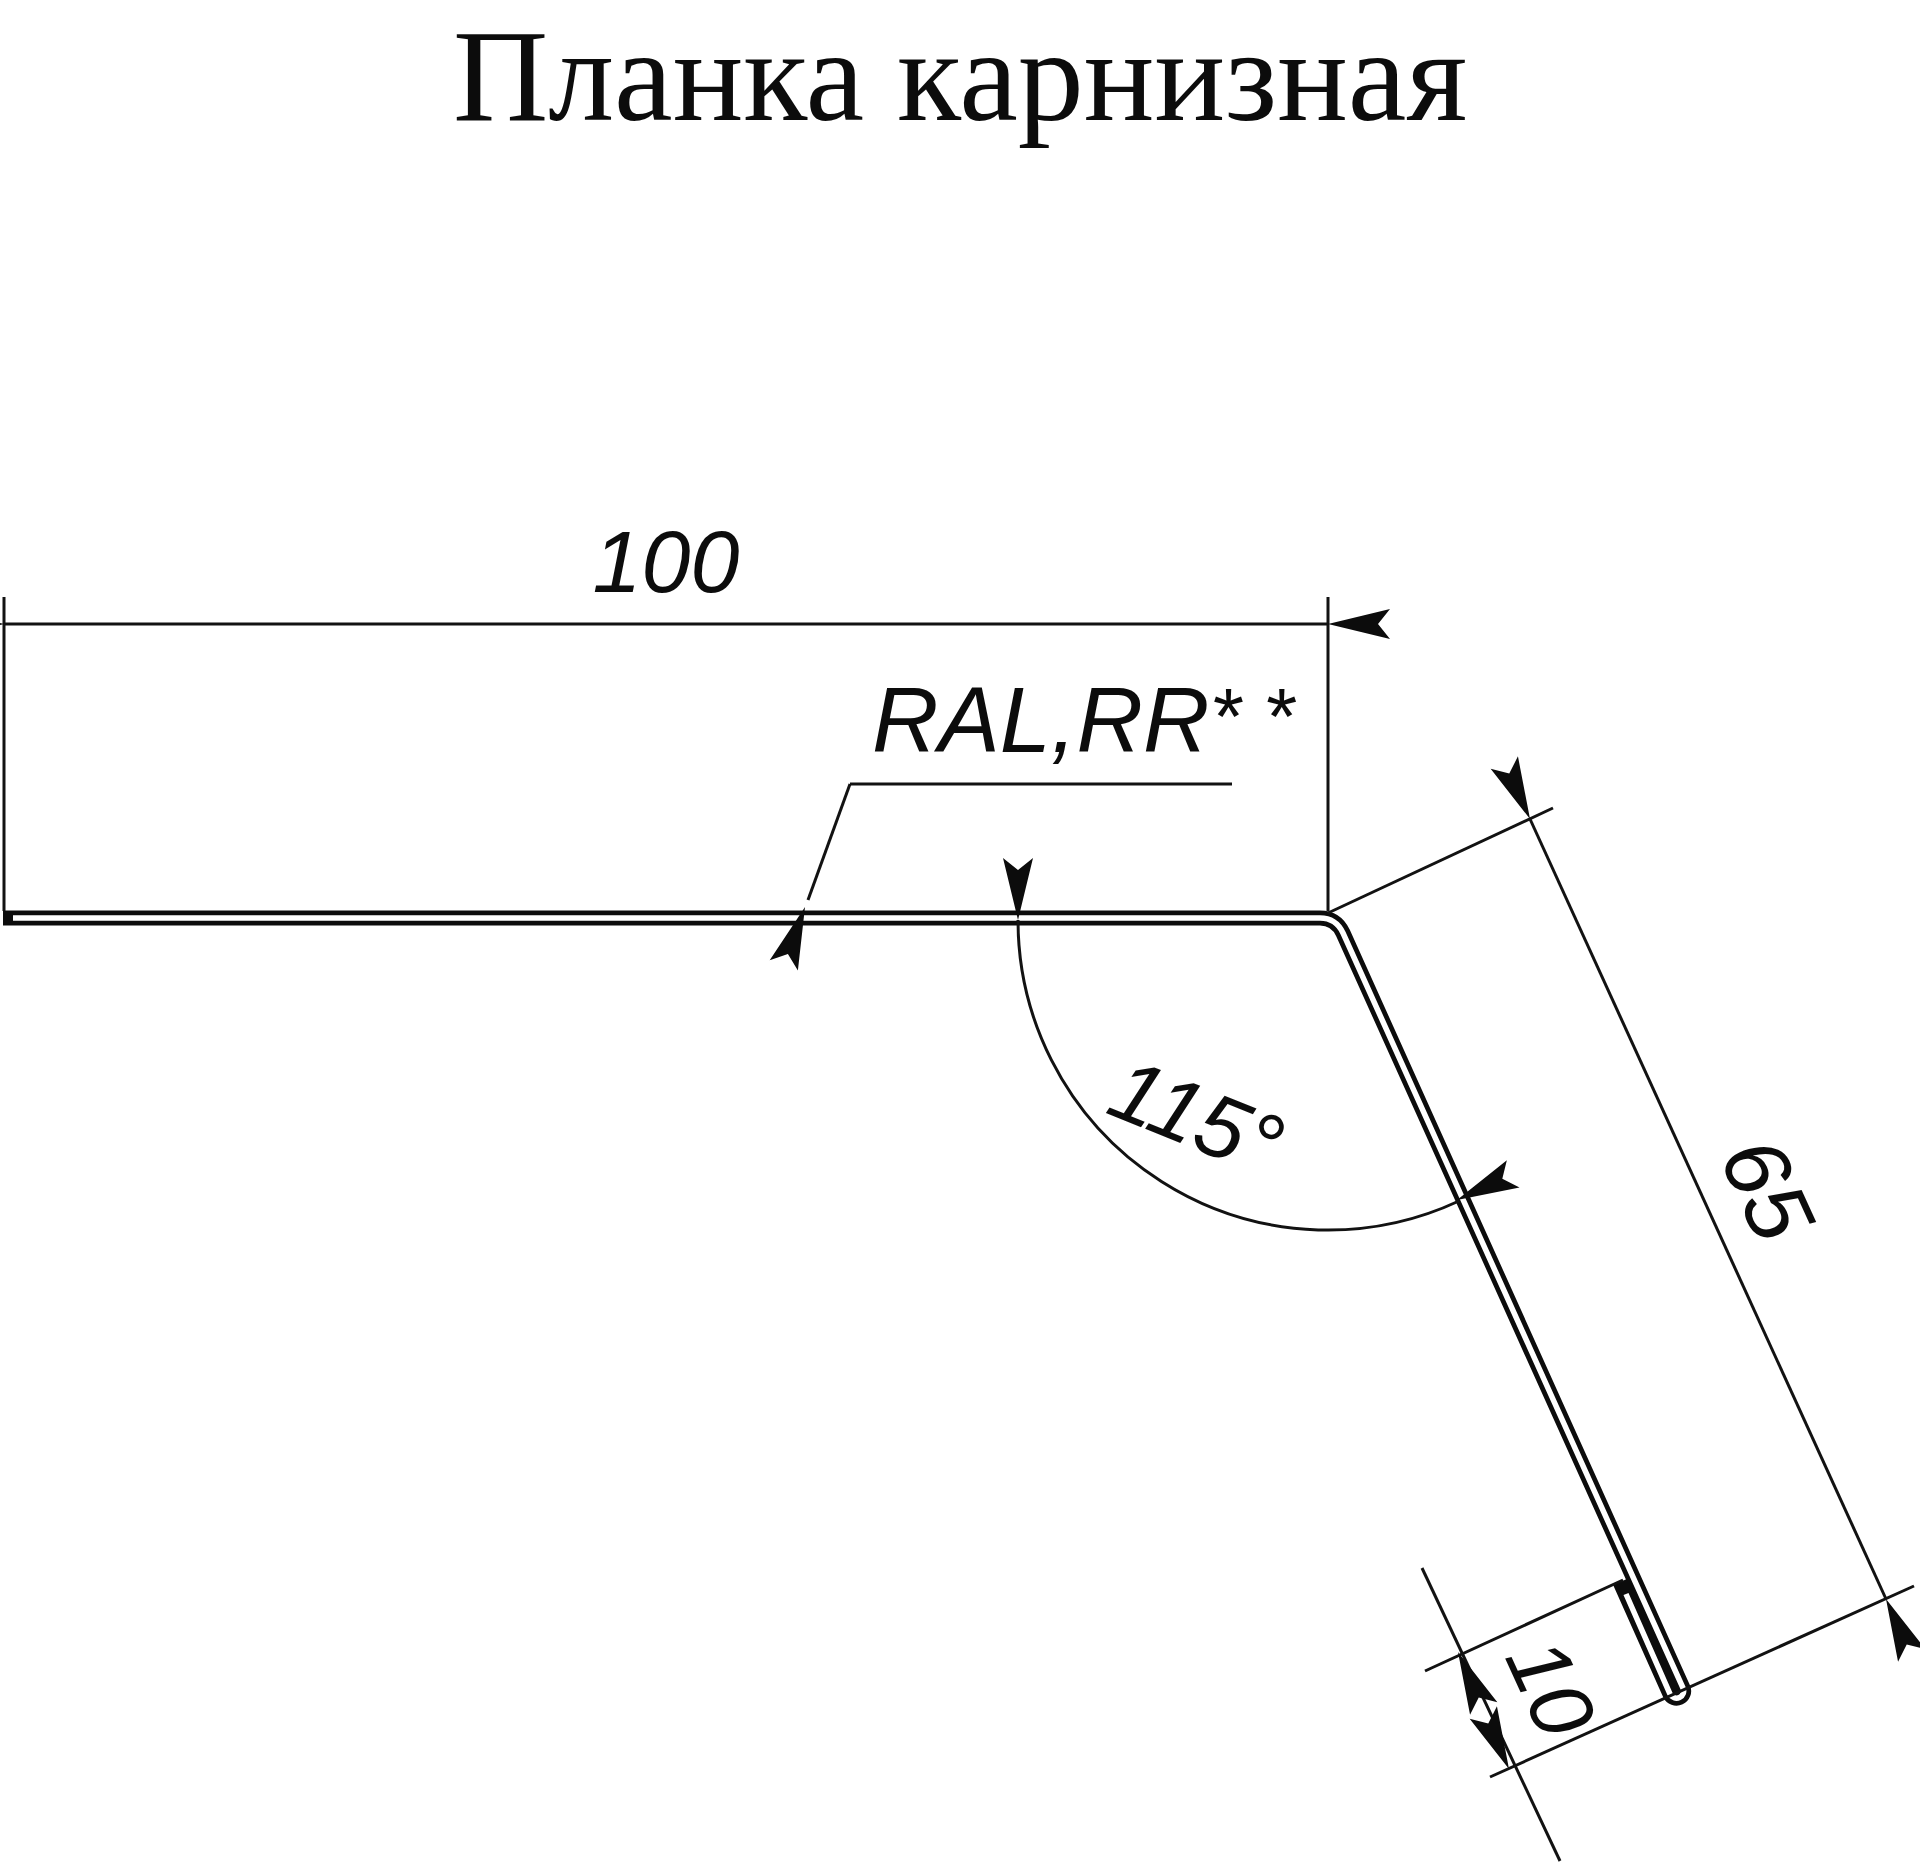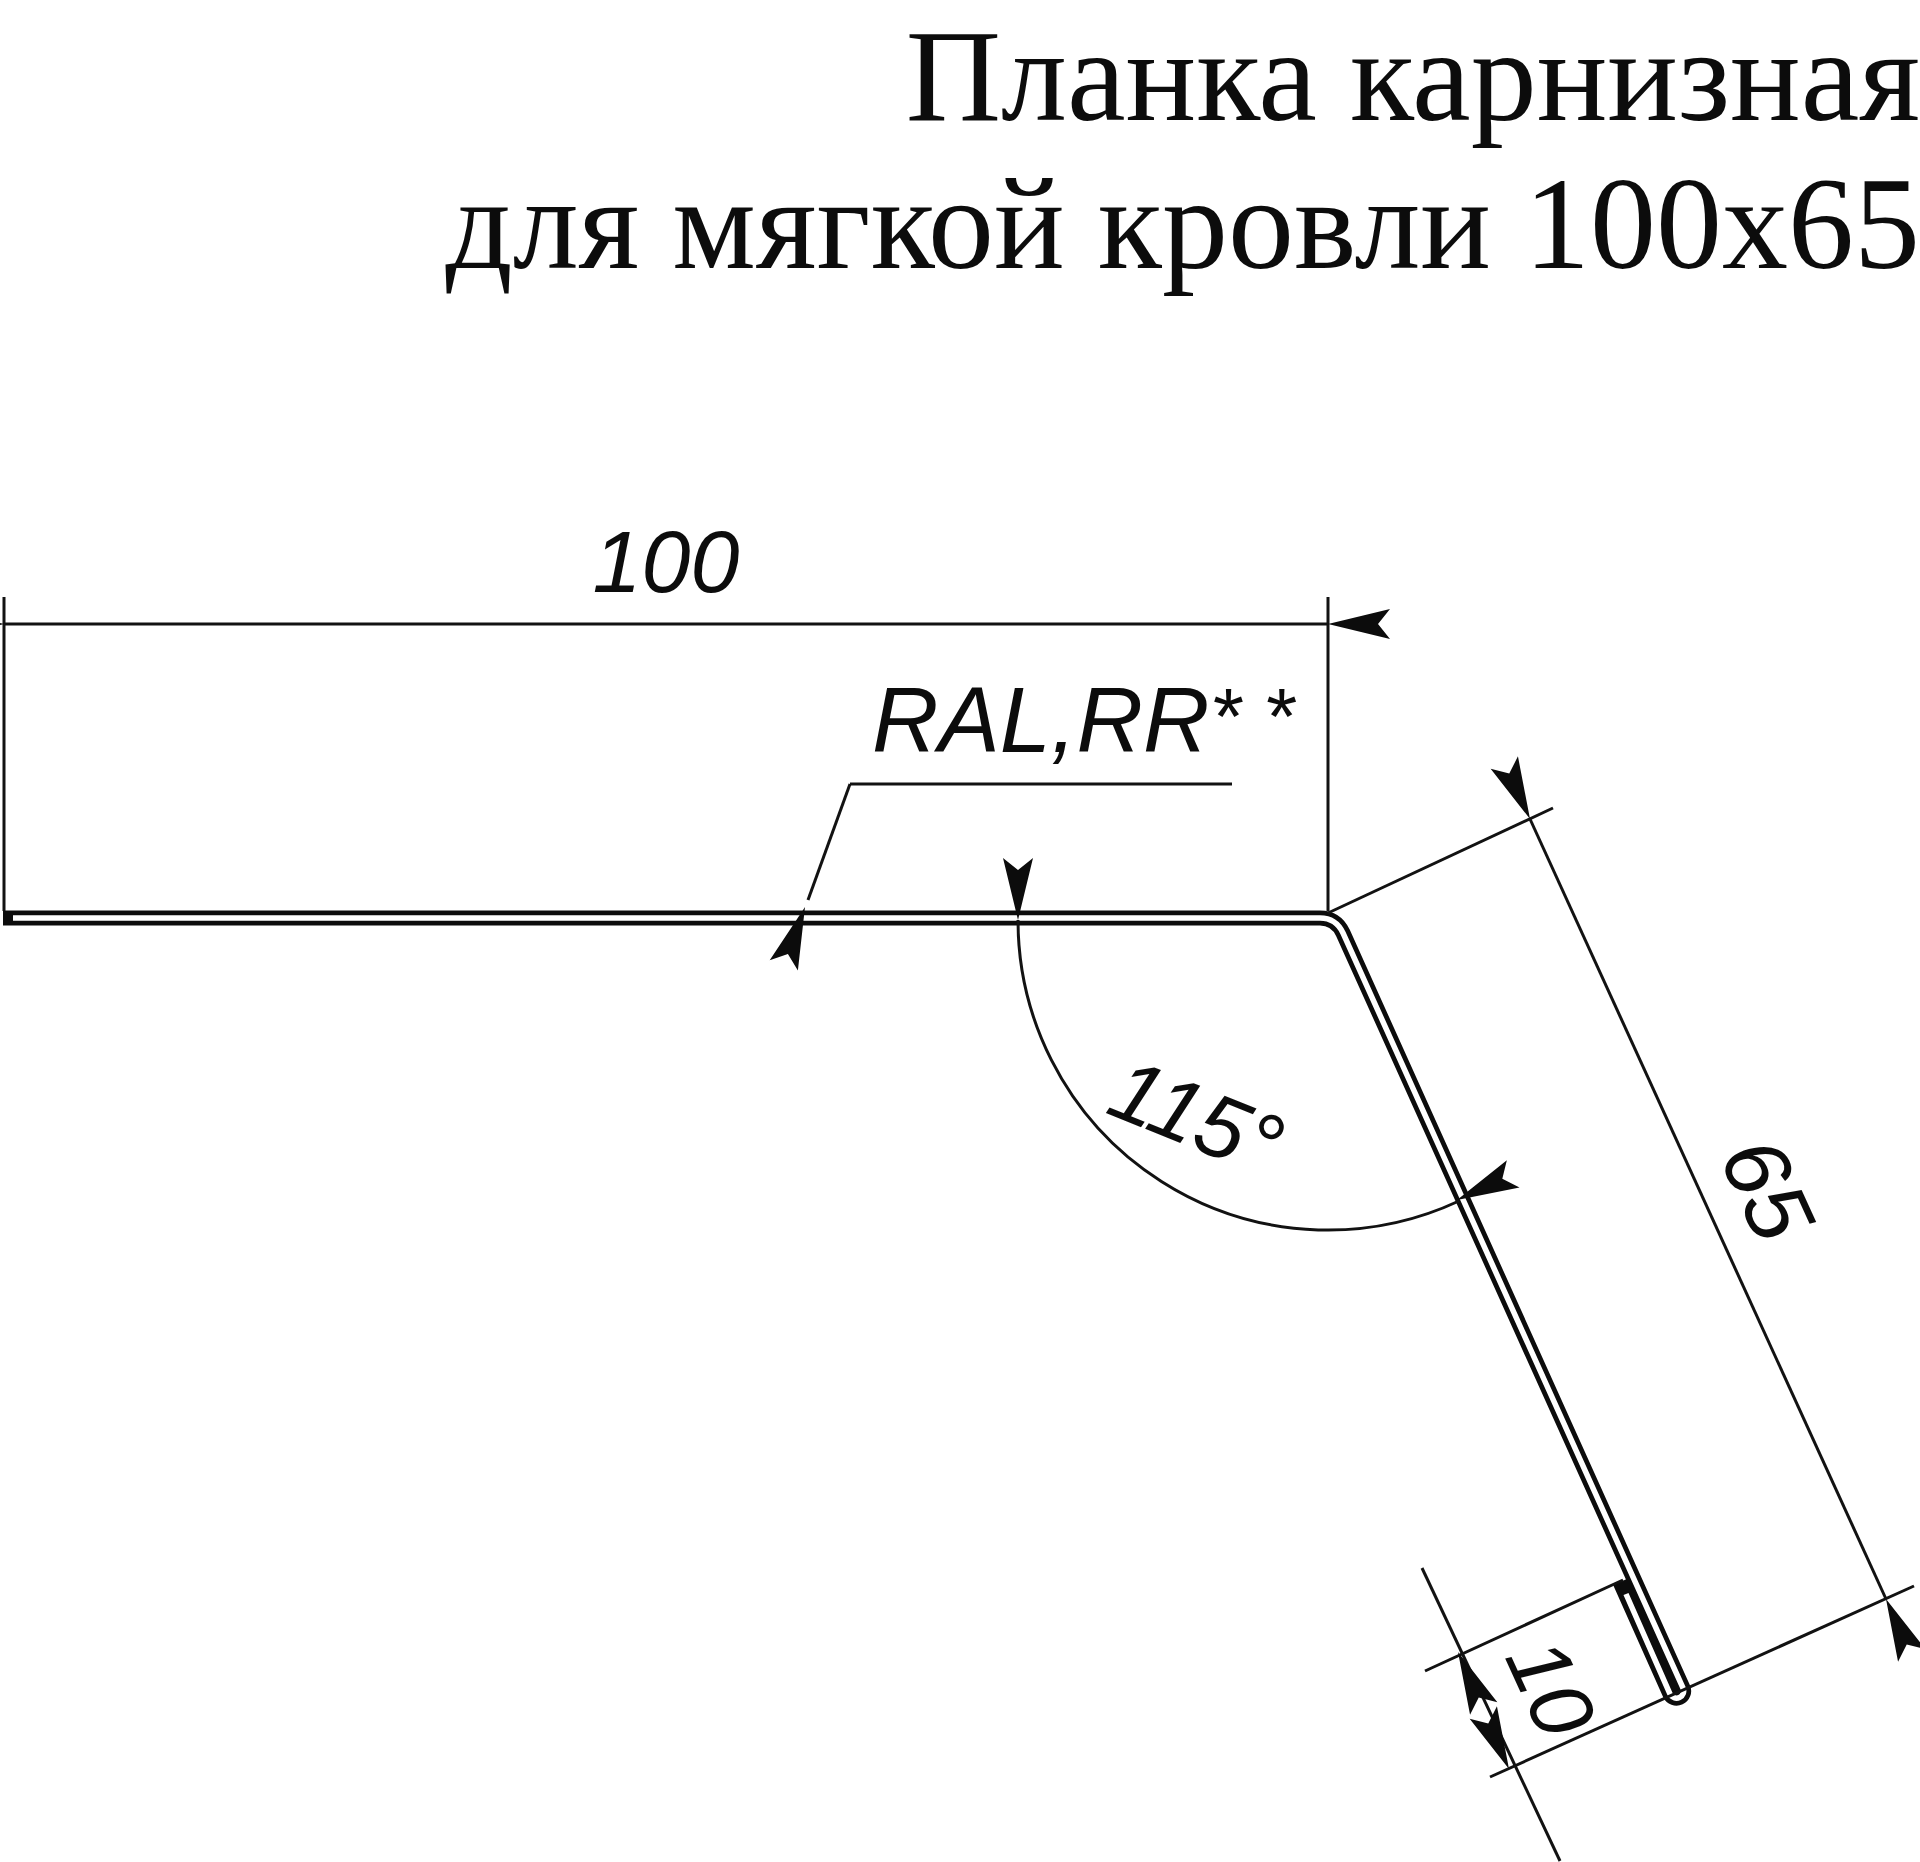--- a/index.html
+++ b/index.html
@@ -12,21 +12,21 @@
     height: 1862px;
     position: relative;
     overflow: hidden;
     font-family: "Liberation Sans", sans-serif;
   }
   .title-block {
     position: absolute;
     top: 2px;
     left: 0;
     width: 1920px;
-    text-align: right;
+    text-align: center;
     font-family: "Liberation Serif", serif;
     font-size: 132px;
     line-height: 148px;
     color: #0c0c0c;
     white-space: nowrap;
   }
   .drawing-svg {
     position: absolute;
     left: 0;
     top: 0;
@@ -56,21 +56,20 @@
     font-family: "Liberation Sans", sans-serif;
     font-style: italic;
     fill: #0c0c0c;
   }
 </style>
 </head>
 <body>
 
 <div class="title-block">
   <div>Планка карнизная</div>
-  <div>для мягкой кровли 100х65</div>
 </div>
 
 <svg class="drawing-svg" width="1920" height="1862" viewBox="0 0 1920 1862" xmlns="http://www.w3.org/2000/svg">
 
   <path class="sheet-outer" d="M 3 918 L 1320 918 Q 1336 918 1343 933 L 1683 1688 A 7 7 0 0 1 1670 1694 L 1620 1582"></path>
   <path class="sheet-gap" d="M 13 918 L 1320 918 Q 1336 918 1343 933 L 1683 1688 A 7 7 0 0 1 1670 1694 L 1626 1594"></path>
 
   <line class="thin" x1="4" y1="597" x2="4" y2="911"></line>
   <line class="thin" x1="1328" y1="597" x2="1328" y2="911"></line>
   <line class="thin" x1="4" y1="624" x2="1328" y2="624"></line>

